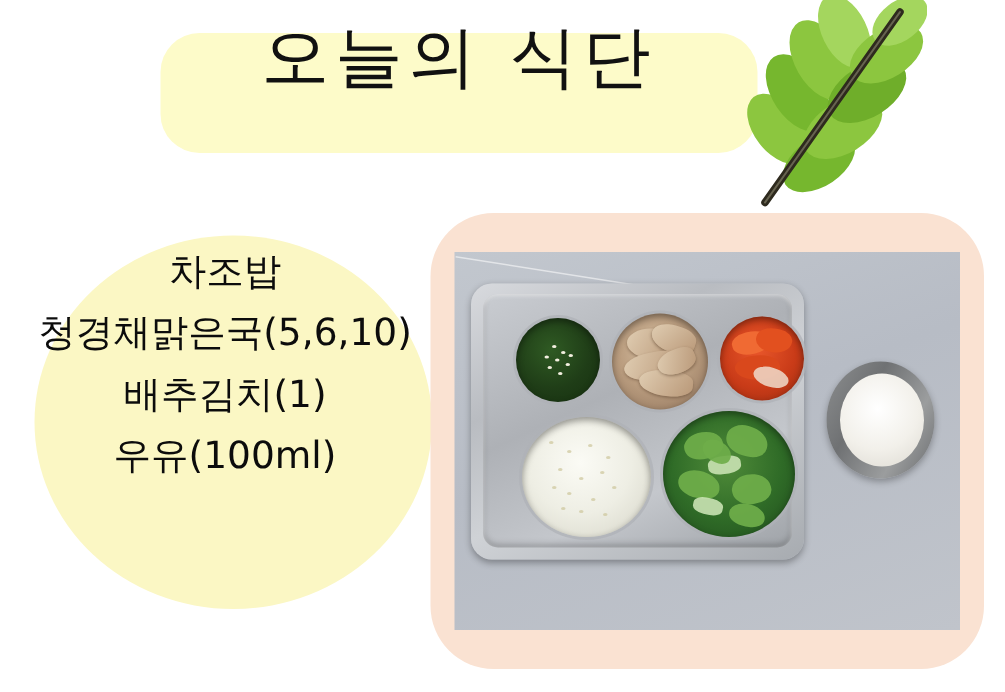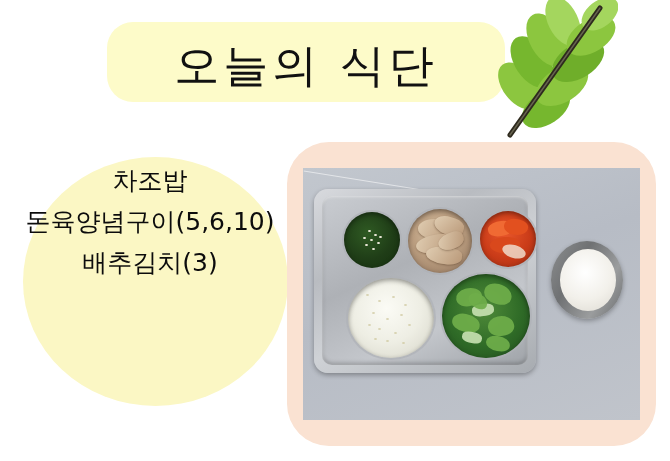--- a/index.html
+++ b/index.html
@@ -22,21 +22,21 @@
     top: 22px;
     width: 398px;
     height: 80px;
     background: #fdfbc9;
     border-radius: 26px;
     z-index: 2;
   }
   .title-text {
     position: absolute;
     left: 107px;
-    top: 34px;
+    top: 6px;
     width: 398px;
     height: 64px;
     display: flex;
     align-items: center;
     justify-content: center;
     font-size: 45px;
     letter-spacing: 4px;
     color: #111111;
     font-family: "DejaVu Sans", "Liberation Sans", sans-serif;
     font-weight: 400;
@@ -238,22 +238,23 @@
     <ellipse cx="112" cy="14" rx="13" ry="21" fill="#a4d65e" transform="rotate(52 112 14)"></ellipse>
 
     <path d="M22 135 L112 8" stroke="#2e2a1e" stroke-width="5" stroke-linecap="round" fill="none"></path>
     <path d="M22 135 L112 8" stroke="#8d8a72" stroke-width="1.4" stroke-linecap="round" fill="none" opacity=".6"></path>
   </svg>
 </div>
 
 <div class="menu-ellipse"></div>
 <div class="menu-list">
   <div class="menu-item">차조밥</div>
-  <div class="menu-item">돈육양념구이(5,6,10)</div>
-  <div class="menu-item">배추김치(3)</div>
+  <div class="menu-item">청경채맑은국(5,6,10)</div>
+  <div class="menu-item">배추김치(1)</div>
+  <div class="menu-item">우유(100ml)</div>
 </div>
 
 <div class="photo-frame"></div>
 <div class="photo">
   <div class="photo-streak"></div>
 
   <div class="tray">
     <div class="tray-inner">
 
       <div class="cell cell-namul">

